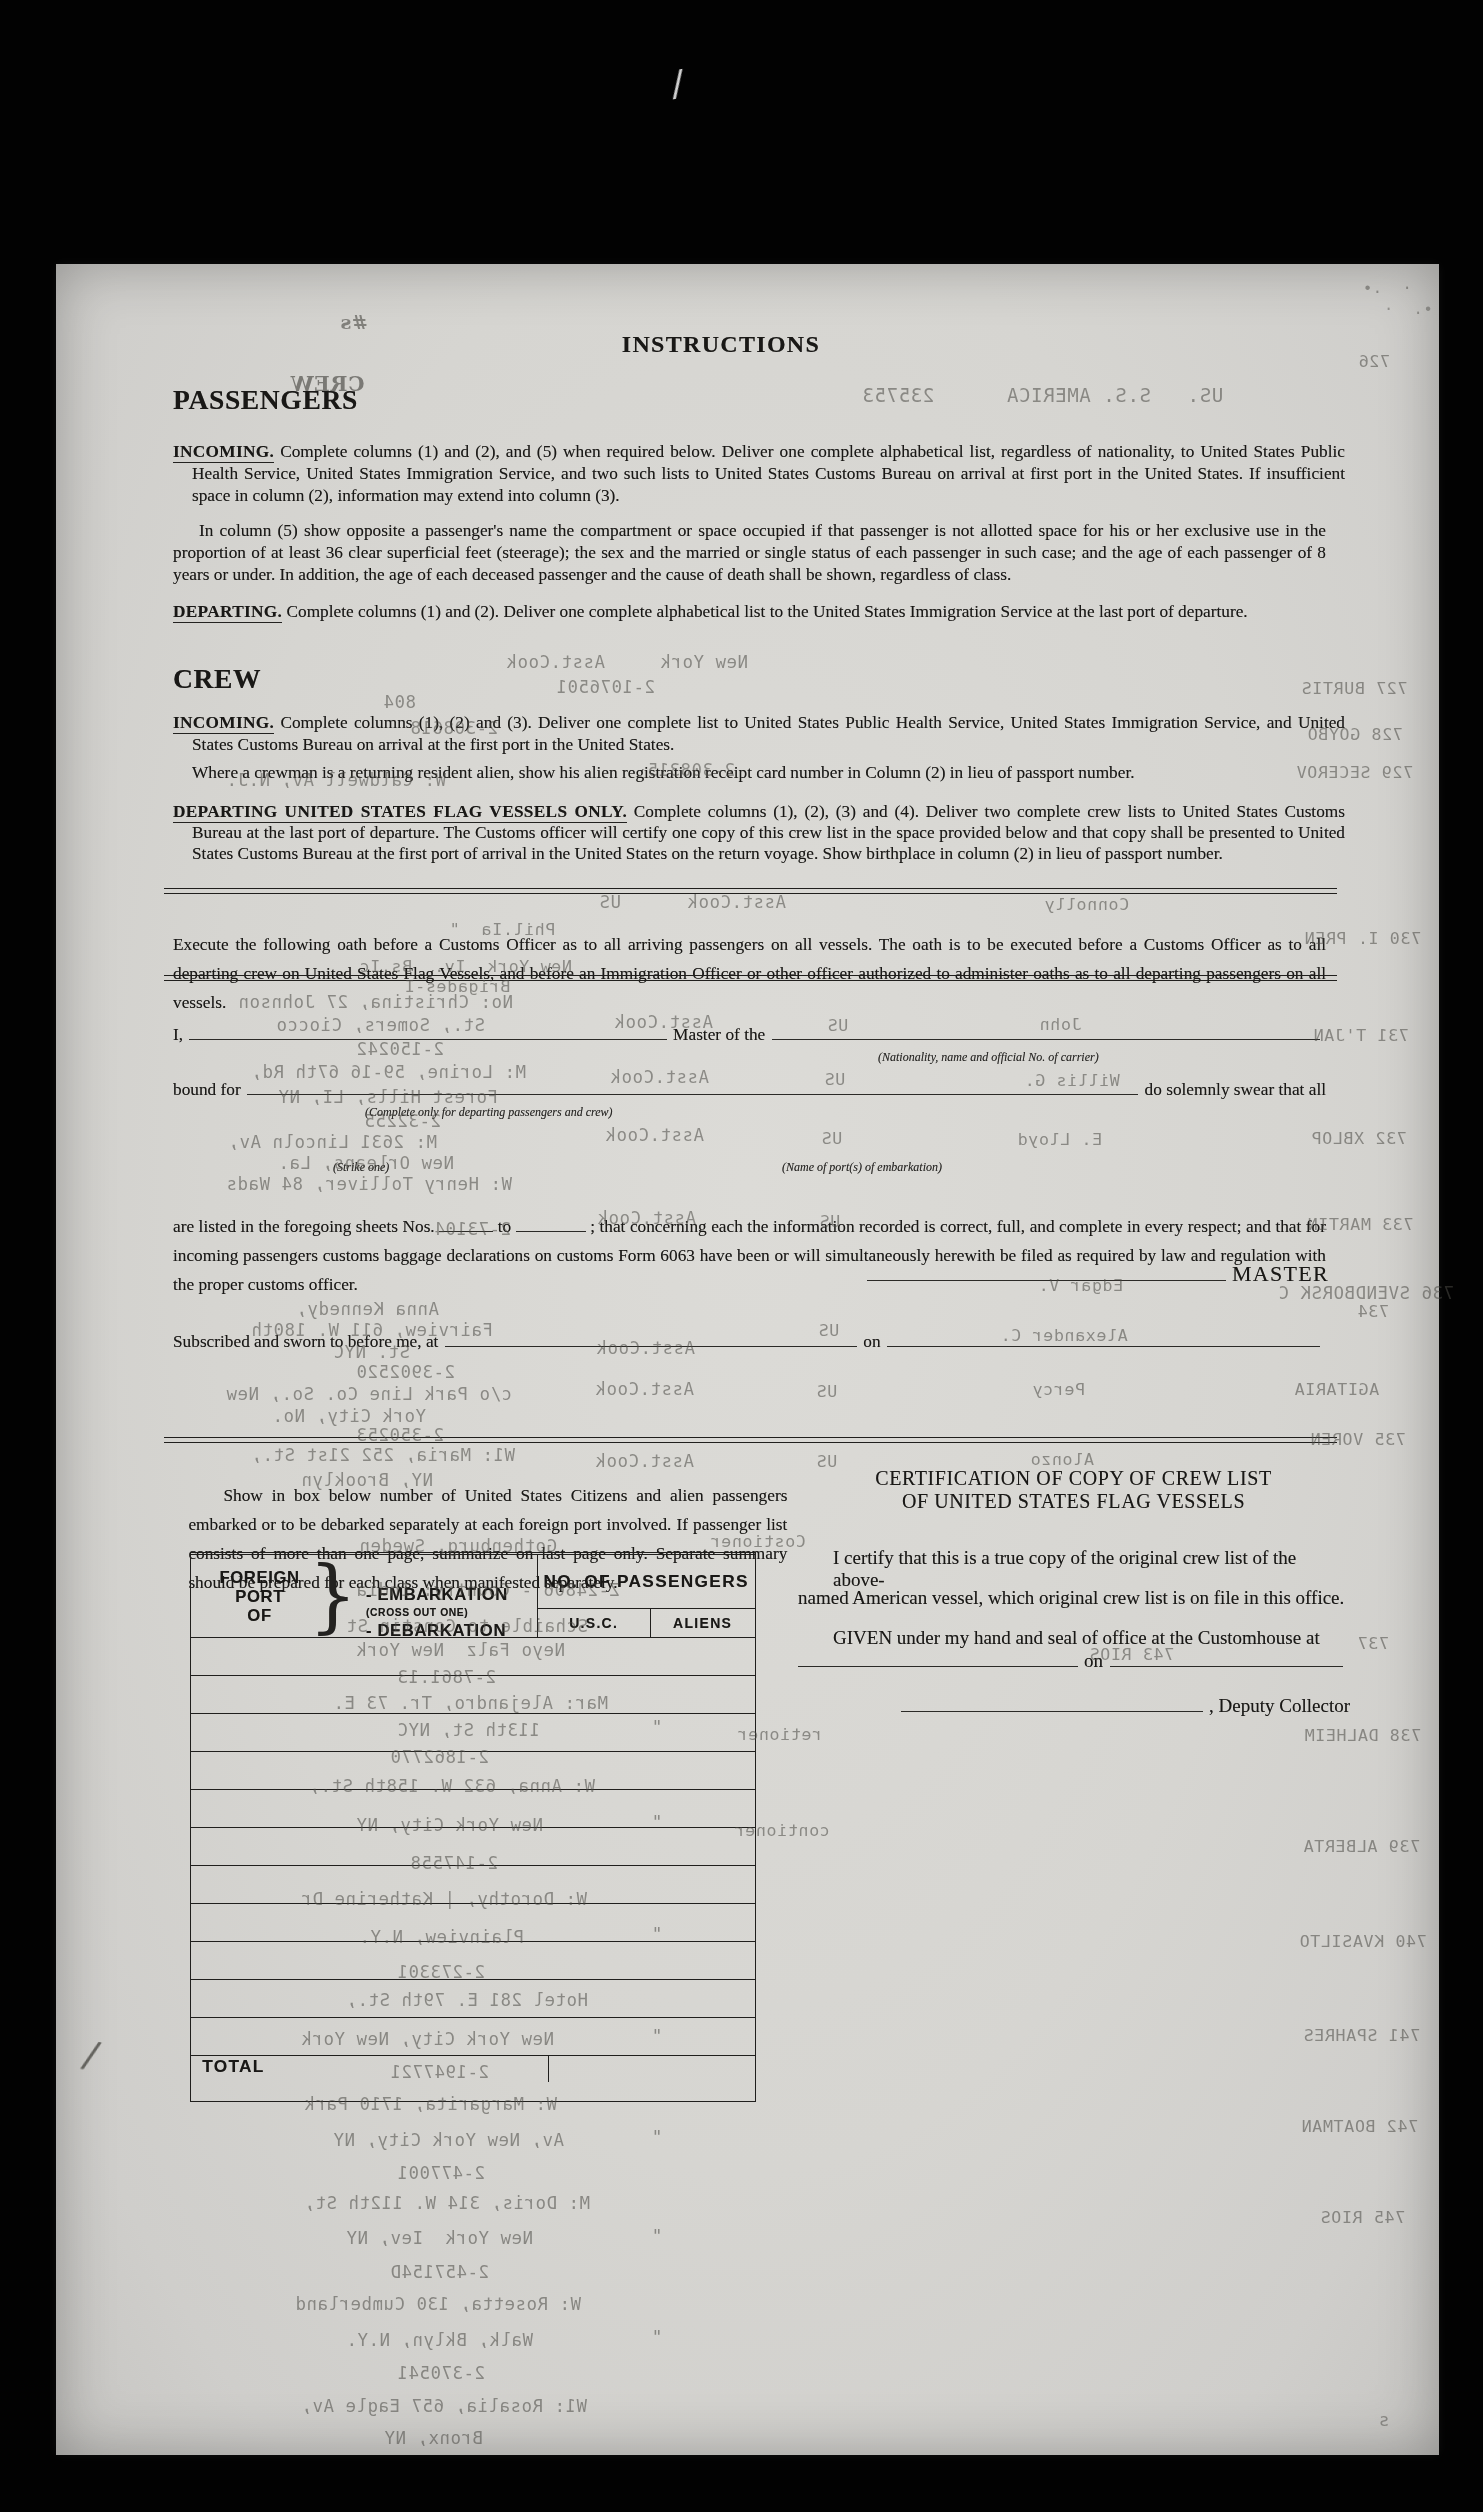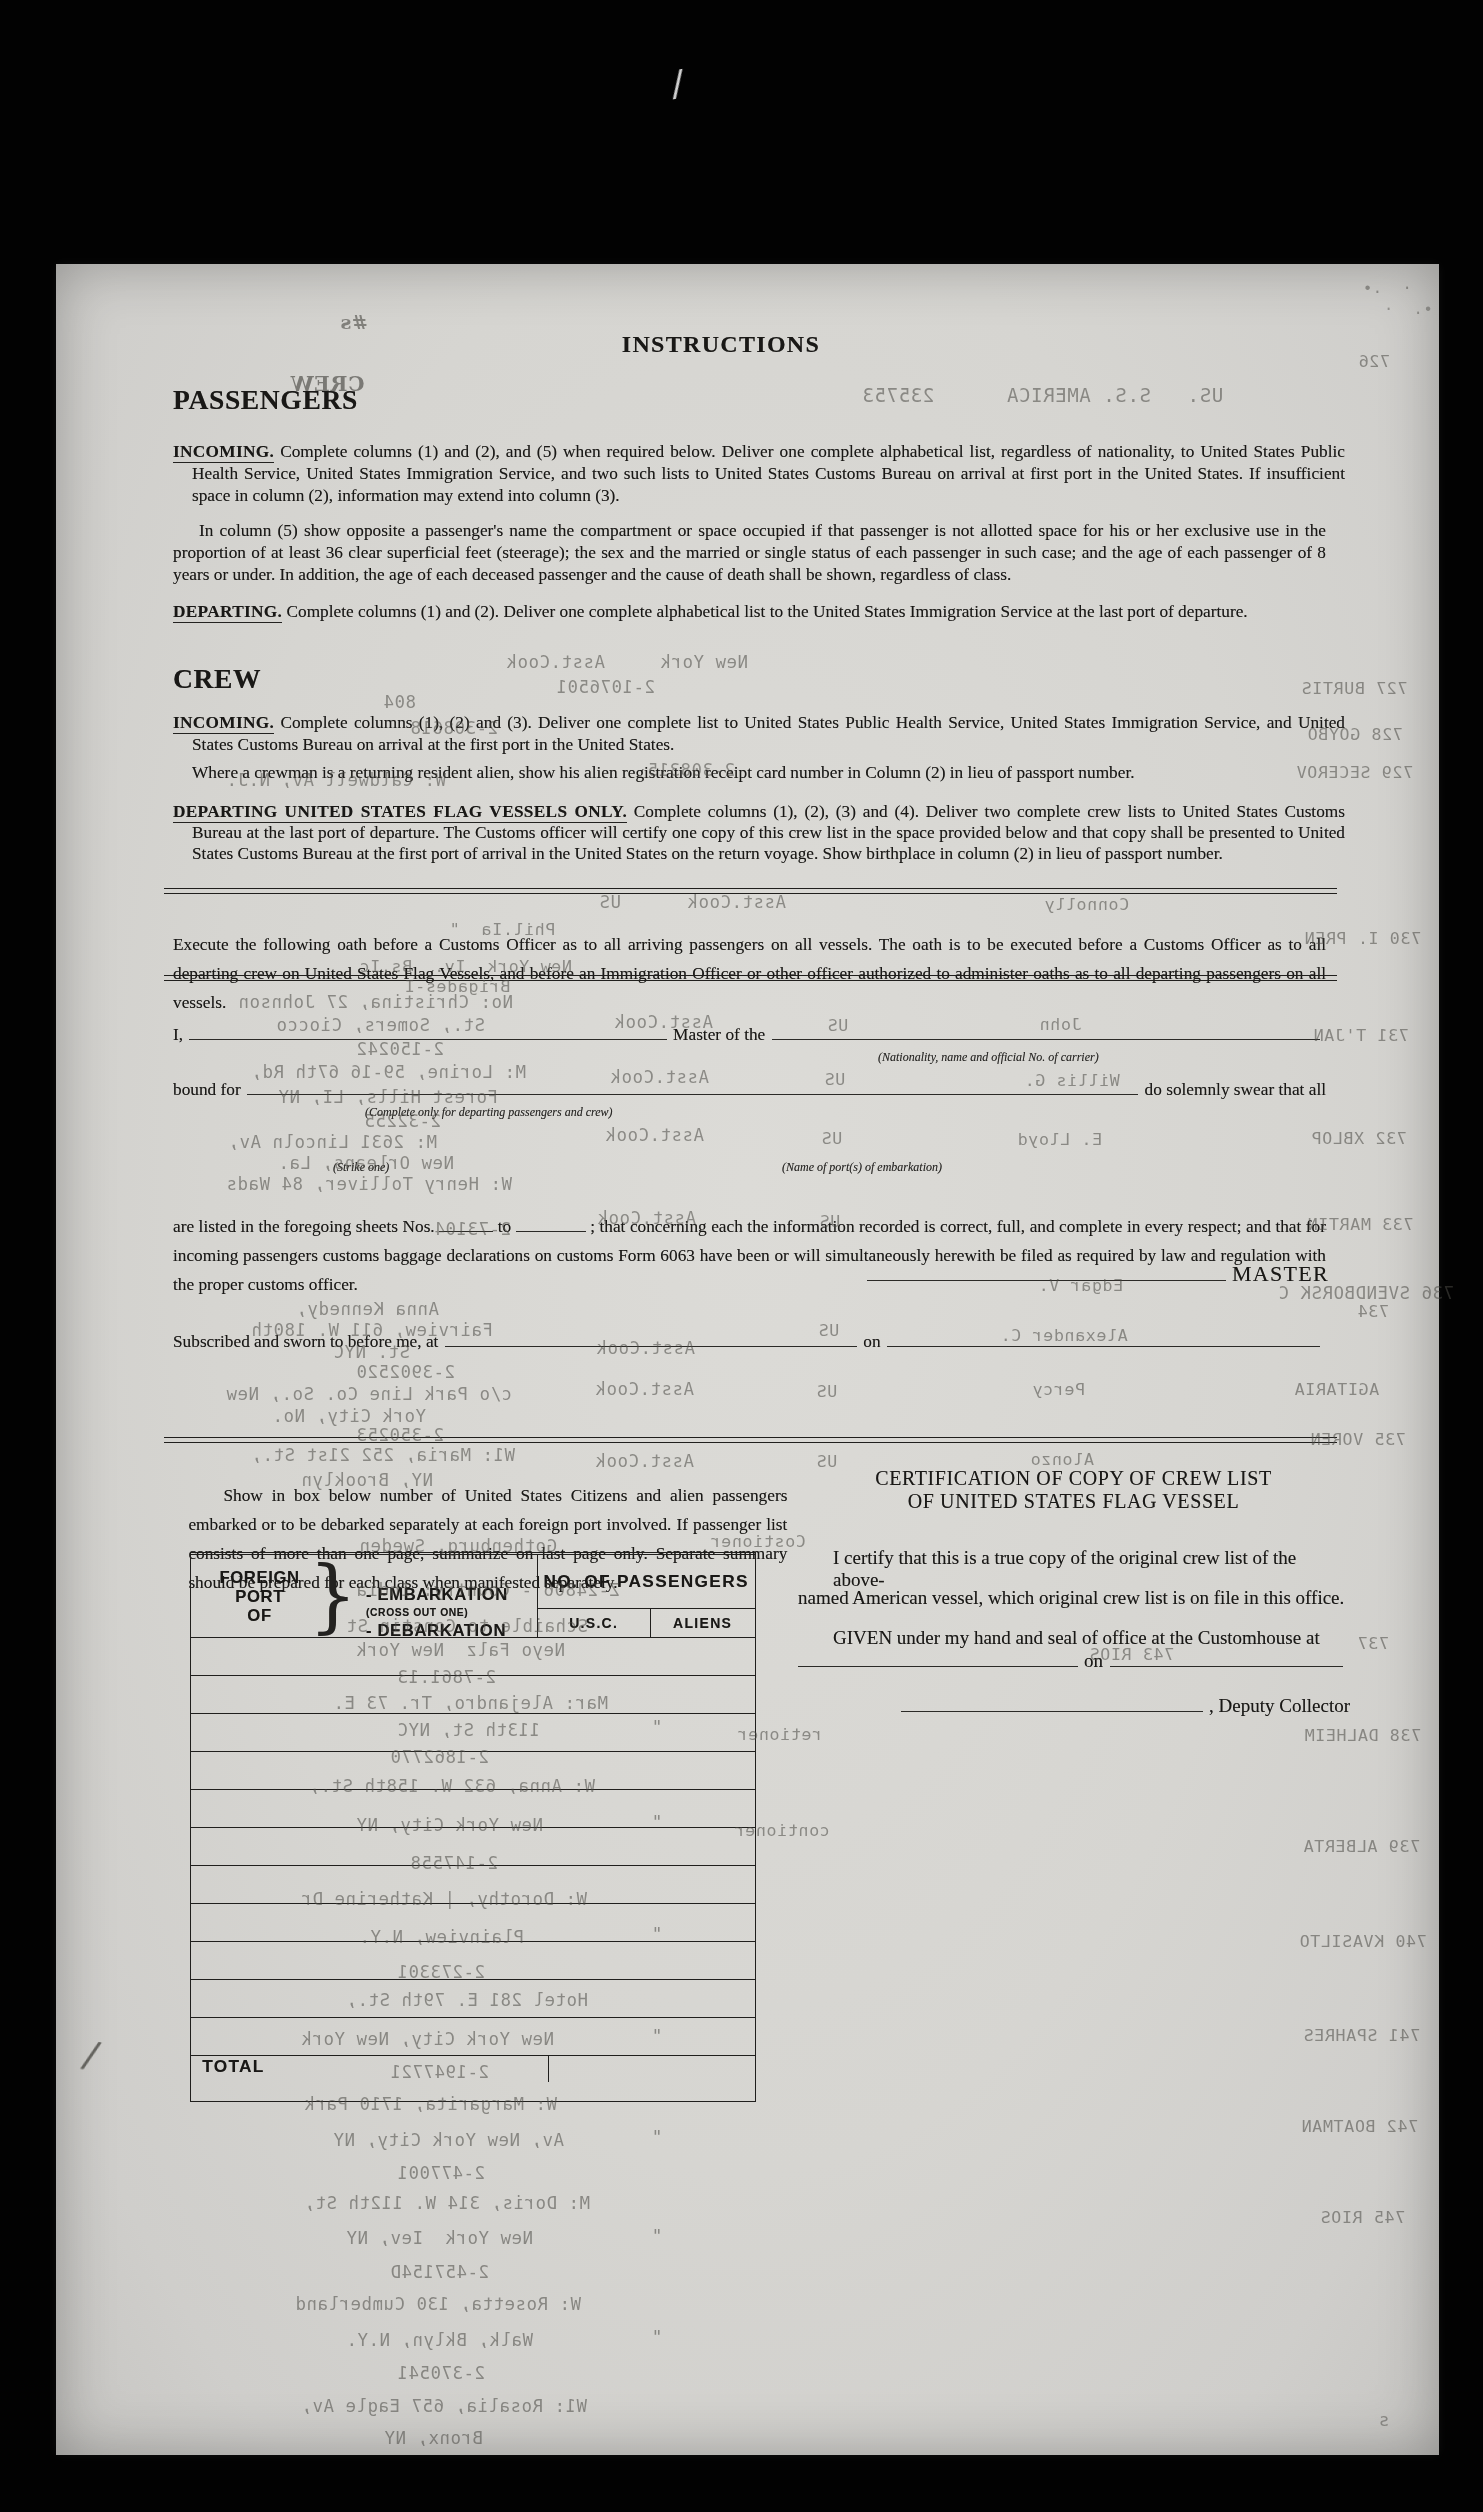--- a/index.html
+++ b/index.html
@@ -227,21 +227,21 @@
           </div>
         <div class="trow total">
           <div class="c1">TOTAL</div>
           <div class="c2"></div>
           <div class="c3"></div>
         </div>
       </div>
 
       <div class="abs cert" style="top:1203px;left:625px;">
         <div class="ch" style="position:relative;">CERTIFICATION OF COPY OF CREW LIST</div>
-        <div class="ch">OF UNITED STATES FLAG VESSEL</div>
+        <div class="ch">OF UNITED STATES FLAG VESSELS</div>
         <div style="position:absolute;top:80px;left:35px;">I certify that this is a true copy of the original crew list of the above-</div>
         <div style="position:absolute;top:120px;left:0;">named American vessel, which original crew list is on file in this office.</div>
         <div style="position:absolute;top:160px;left:35px;">GIVEN under my hand and seal of office at the Customhouse at</div>
         <div class="fxl" style="position:absolute;top:181px;left:0;width:551px;font-size:19px;">
           <span class="bl" style="flex:1.2;margin-left:0;"></span>
           <span>on</span>
           <span class="bl"></span>
         </div>
         <div class="fxl" style="position:absolute;top:226px;left:103px;width:449px;font-size:19px;">
           <span class="bl" style="margin-left:0;"></span>

